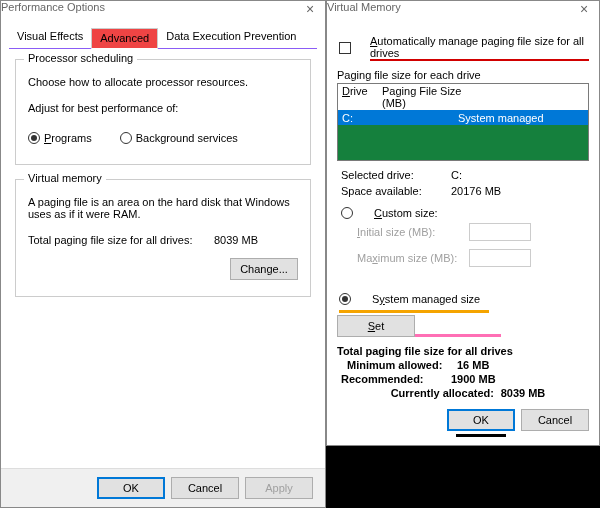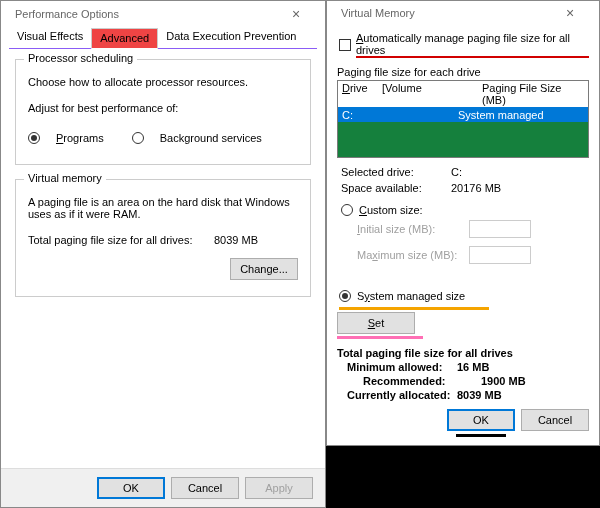--- a/index.html
+++ b/index.html
@@ -1,40 +1,40 @@
 <!DOCTYPE html>
 <html><head>
 <meta charset="utf-8">
 <style>
   * { box-sizing: border-box; font-family: "Segoe UI", Tahoma, sans-serif; font-size: 11px; }
   body { margin: 0; background: #000; width: 600px; height: 508px; position: relative; }
   .dialog { position: absolute; background: #fff; border: 1px solid #888; display: flex; flex-direction: column; }
   .dlg-left { left: 0; top: 0; width: 326px; height: 508px; }
   .dlg-right { left: 326px; top: 0; width: 274px; height: 446px; }
-  .titlebar { height: 26px; display: flex; align-items: center; padding: 0 14px; color: #666; font-size: 12px; }
+  .titlebar { height: 26px; display: flex; align-items: flex-start; padding: 0 0; color: #666; font-size: 12px; }
   .titlebar .spacer { flex: 1; }
   .close { width: 30px; text-align: center; color: #666; font-size: 14px; }
   .tabs { display: flex; height: 22px; margin: 0 8px; border-bottom: 1px solid #8b5cf6; }
   .tab { padding: 3px 8px 0 8px; color: #000; }
   .tab.active { border: 1px solid #ccc; border-bottom: 1px solid #fff; background: #ef4444; position: relative; top: 1px; }
   .body-left { padding: 10px 14px; flex: 1; }
   .group { border: 1px solid #ccc; padding: 10px 12px 14px 12px; margin-bottom: 14px; position: relative; }
   .group-title { position: absolute; top: -8px; left: 8px; background: #fff; padding: 0 4px; }
   .para { margin: 6px 0 14px 0; color: #000; }
-  .radio-row { display: flex; align-items: center; gap: 16px; margin: 4px 0; }
+  .radio-row { display: flex; align-items: center; gap: 4px; margin: 4px 0; }
   .radio { width: 12px; height: 12px; border: 1px solid #333; border-radius: 50%; display: inline-flex; align-items: center; justify-content: center; flex-shrink: 0; }
   .radio.sel::after { content: ""; width: 6px; height: 6px; background: #333; border-radius: 50%; }
   .btn { min-width: 68px; height: 22px; background: #e1e1e1; border: 1px solid #adadad; text-align: center; line-height: 20px; display: inline-block; }
   .btn.def { border: 1px solid #0078d7; box-shadow: inset 0 0 0 1px #0078d7; }
   .btn.disabled { color: #a0a0a0; }
   .btnrow { display: flex; justify-content: flex-end; gap: 6px; padding: 8px 12px; background: #f0f0f0; border-top: 1px solid #ddd; }
   .row { display: flex; align-items: center; margin: 2px 0; }
   .body-right { padding: 6px 10px 8px 10px; flex: 1; display: flex; flex-direction: column; }
   .chk { width: 12px; height: 12px; border: 1px solid #333; background: #fff; flex-shrink: 0; }
-  .auto-row { display: flex; align-items: center; gap: 5px; margin: 2px 0 2px 2px; }
+  .auto-row { display: flex; align-items: center; gap: 19px; margin: 2px 0 2px 2px; }
   .red-underline { border-bottom: 2px solid #d10000; padding-bottom: 0px; }
   .group-right-title { margin: 6px 0 2px 0; }
   .drive-box { border: 1px solid #7a7a7a; background: #15803d; height: 78px; width: 100%; overflow: hidden; }
   .drive-head { display: flex; background: #fff; color: #000; font-size: 11px; }
   .drive-head div { padding: 1px 4px; }
   .drive-head .col1 { width: 40px; }
   .drive-head .col2 { flex: 1; }
   .drive-head .col3 { width: 110px; }
   .drive-row { display: flex; background: #0078d7; color: #fff; height: 15px; align-items: center; }
   .drive-row .col1 { width: 40px; padding-left: 4px; }
@@ -44,21 +44,21 @@
   .kv .k { width: 110px; }
   .kv .v { }
   .custom-block { margin: 4px 0 0 2px; }
   .input { width: 62px; height: 18px; border: 1px solid #ccc; background: #fff; }
   .dim { color: #a0a0a0; }
   .orange-bar { height: 3px; background: #f5a400; width: 150px; margin: 1px 0 2px 2px; }
   .pink-bar { height: 3px; background: #ff6fb5; width: 86px; margin-top: 2px; }
   .black-bar { height: 3px; background: #000; width: 50px; margin: 3px auto 0 auto; }
   .tot-group { margin-top: 8px; font-weight: bold; }
   .small-gap { height: 4px; }
-  .radio-row2 { display: flex; align-items: center; gap: 6px; margin: 4px 0 4px 2px; }
+  .radio-row2 { display: flex; align-items: center; gap: 21px; margin: 4px 0 4px 2px; }
   .u { text-decoration: underline; }
 </style>
 </head>
 <body>
 
 <div class="dialog dlg-left">
   <div class="titlebar">
     <span>Performance Options</span>
     <span class="spacer"></span>
     <span class="close">×</span>
@@ -114,21 +114,20 @@
 
     <div class="auto-row">
       <span class="chk"></span>
       <span class="red-underline"><span class="u">A</span><span>utomatically manage paging file size for all drives</span></span>
     </div>
 
     <div class="group-right-title">Paging file size for each drive</div>
     <div class="drive-box">
       <div class="drive-head">
         <div class="col1"><span class="u">D</span>rive</div>
-        <div class="col2">[Volume</div>
         <div class="col3">Paging File Size (MB)</div>
       </div>
       <div class="drive-row">
         <div class="col1">C:</div>
         <div class="col2"></div>
         <div class="col3">System managed</div>
       </div>
     </div>
 
     <div class="kv" style="margin-top:8px;">
@@ -156,37 +155,37 @@
       </div>
     </div>
 
     <div class="radio-row2" style="margin-top:24px;">
       <span class="radio sel"></span>
       <span>S<span class="u">y</span>stem managed size</span>
     </div>
     <div class="orange-bar"></div>
 
     <div style="display:flex; align-items:flex-start;">
-      <div style="display:flex; flex-direction:column; align-items:flex-start;">
+      <div style="display:flex; flex-direction:row; align-items:flex-end;">
         <span class="btn" style="min-width:78px;"><span class="u">S</span>et</span>
         <div class="pink-bar"></div>
       </div>
     </div>
 
     <div class="tot-group">
       <div>Total paging file size for all drives</div>
       <div class="kv" style="margin-left:10px;">
         <span class="k">Minimum allowed:</span>
         <span class="v">16 MB</span>
       </div>
-      <div class="kv" style="margin-left:26px;gap:8px;">
+      <div class="kv" style="margin-left:4px;">
         <span class="k">Recommended:</span>
         <span class="v">1900 MB</span>
       </div>
-      <div class="kv" style="margin-left:10px;">
+      <div class="kv" style="margin-left:10px;justify-content:center;">
         <span class="k">Currently allocated:</span>
         <span class="v">8039 MB</span>
       </div>
     </div>
 
     <div style="flex:1;"></div>
     <div style="display:flex; justify-content:flex-end; gap:6px; margin-top:6px;">
       <div style="display:flex; flex-direction:column; align-items:center;">
         <span class="btn def">OK</span>
         <div class="black-bar"></div>

